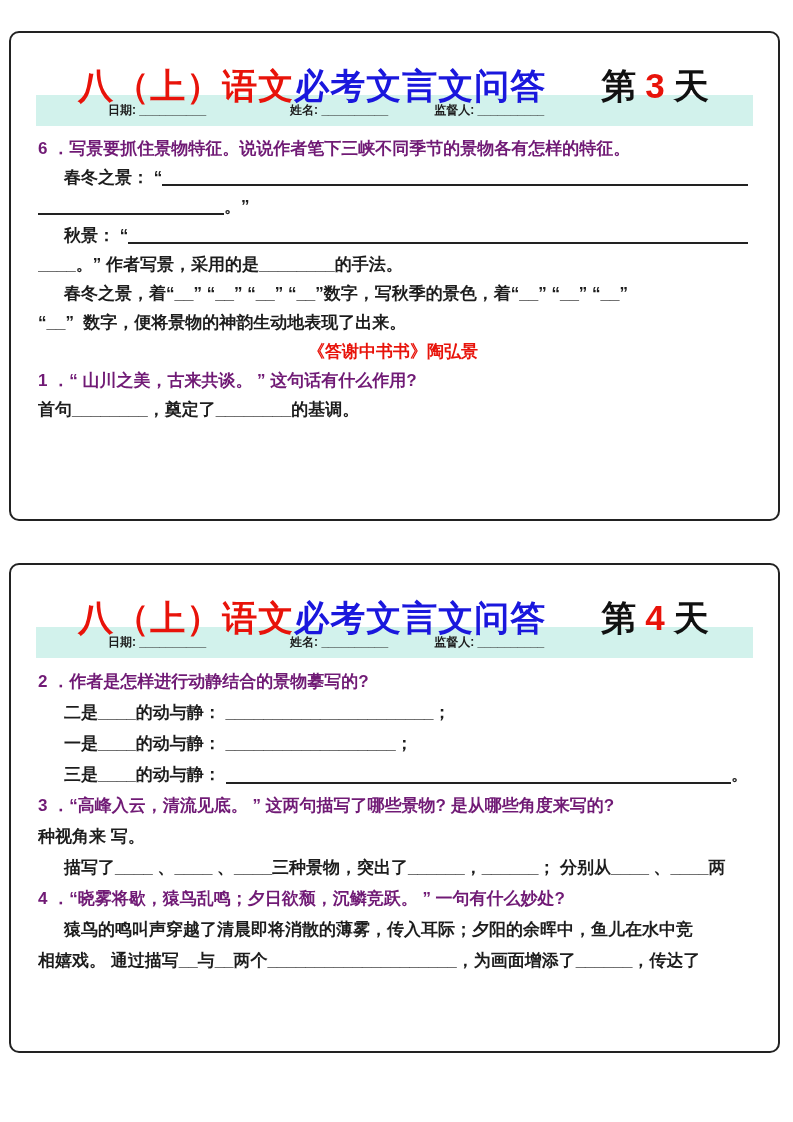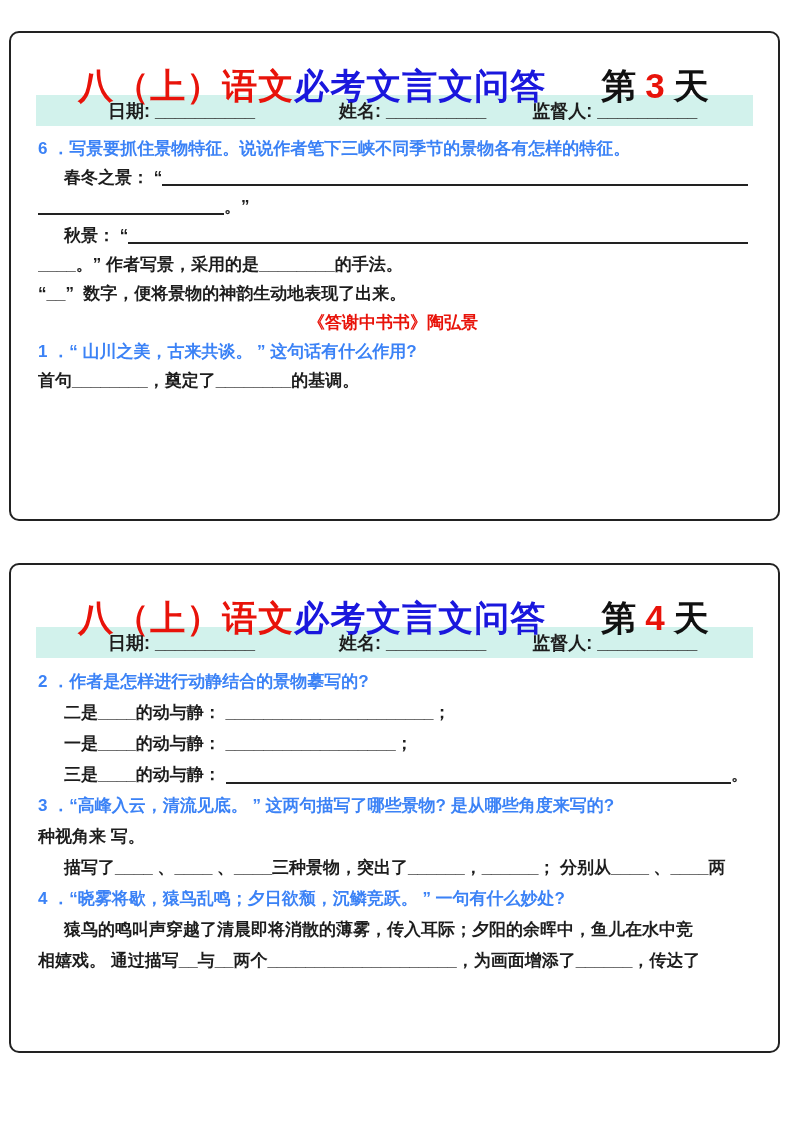--- a/index.html
+++ b/index.html
@@ -18,35 +18,35 @@
     display:flex;justify-content:center;align-items:baseline;
     margin-top:14px;height:44px;font-size:35px;font-weight:700;letter-spacing:1px;
     white-space:pre;
   }
   .t-red{color:#e8130a;}
   .t-blue{color:#1a17dd;}
   .t-day{color:#111;margin-left:55px;letter-spacing:2px;margin-top:16px;}
   .t-num{color:#e8130a;margin:0 7px;}
   .meta-bar{
     width:717px;margin:4px auto 0;height:31px;background:#d2f2ec;
-    display:flex;align-items:center;font-size:18px;box-sizing:border-box;
+    display:flex;align-items:center;font-size:12px;box-sizing:border-box;
     padding-left:72px;white-space:pre;
   }
   .meta-item{display:inline-flex;align-items:baseline;}
   .meta-item + .meta-item{margin-left:84px;}
   .meta-item.m3{margin-left:46px;text-align:center;}
   .mblank{letter-spacing:0;}
   .content{margin-top:8px;padding:0 30px 0 27px;font-size:17px;}
   .line{
     display:flex;align-items:flex-end;height:29px;line-height:29px;
     white-space:pre;overflow:hidden;
   }
   #card2 .line{height:31px;line-height:31px;}
   .line span{white-space:pre;}
-  .q{color:#3b82f6;text-align:center;}
+  .q{color:#701a75;text-align:center;}
   .redline{color:#e8130a;justify-content:center;}
   .ind{padding-left:26px;}
   .fill{
     flex:1 1 auto;border-bottom:2px solid #222;margin-bottom:6px;height:0;
   }
   .bfix{
     display:inline-block;width:186px;border-bottom:2px solid #222;margin-bottom:6px;height:0;
   }
 </style>
 </head>
@@ -60,20 +60,21 @@
     <span class="meta-item"><span>日期: </span><span class="mblank">__________</span></span>
     <span class="meta-item"><span>姓名: </span><span class="mblank">__________</span></span>
     <span class="meta-item m3"><span>监督人: </span><span class="mblank">__________</span></span>
   </div>
   <div class="content">
     <div class="line q"><span>6 ．写景要抓住景物特征。说说作者笔下三峡不同季节的景物各有怎样的特征。</span></div>
     <div class="line ind"><span>春冬之景： “</span><span class="fill"></span></div>
     <div class="line"><span class="bfix"></span><span>。”</span></div>
     <div class="line ind"><span>秋景： “</span><span class="fill"></span></div>
     <div class="line"><span>____。” 作者写景，采用的是________的手法。</span></div>
+    <div class="line ind"><span>春冬之景，着“__” “__” “__” “__”数字，写秋季的景色，着“__” “__” “__”</span></div>
     <div class="line"><span>“__”  数字，便将景物的神韵生动地表现了出来。</span></div>
     <div class="line redline"><span>《答谢中书书》陶弘景</span></div>
     <div class="line q"><span>1 ．“ 山川之美，古来共谈。 ” 这句话有什么作用?</span></div>
     <div class="line"><span>首句________，奠定了________的基调。</span></div>
   </div>
 </div>
 
 <div class="card" id="card2">
   <div class="card-title">
     <span class="t-red">八（上）语文</span><span class="t-blue">必考文言文问答</span><span class="t-day"><span>第</span><span class="t-num">4</span><span>天</span></span>

